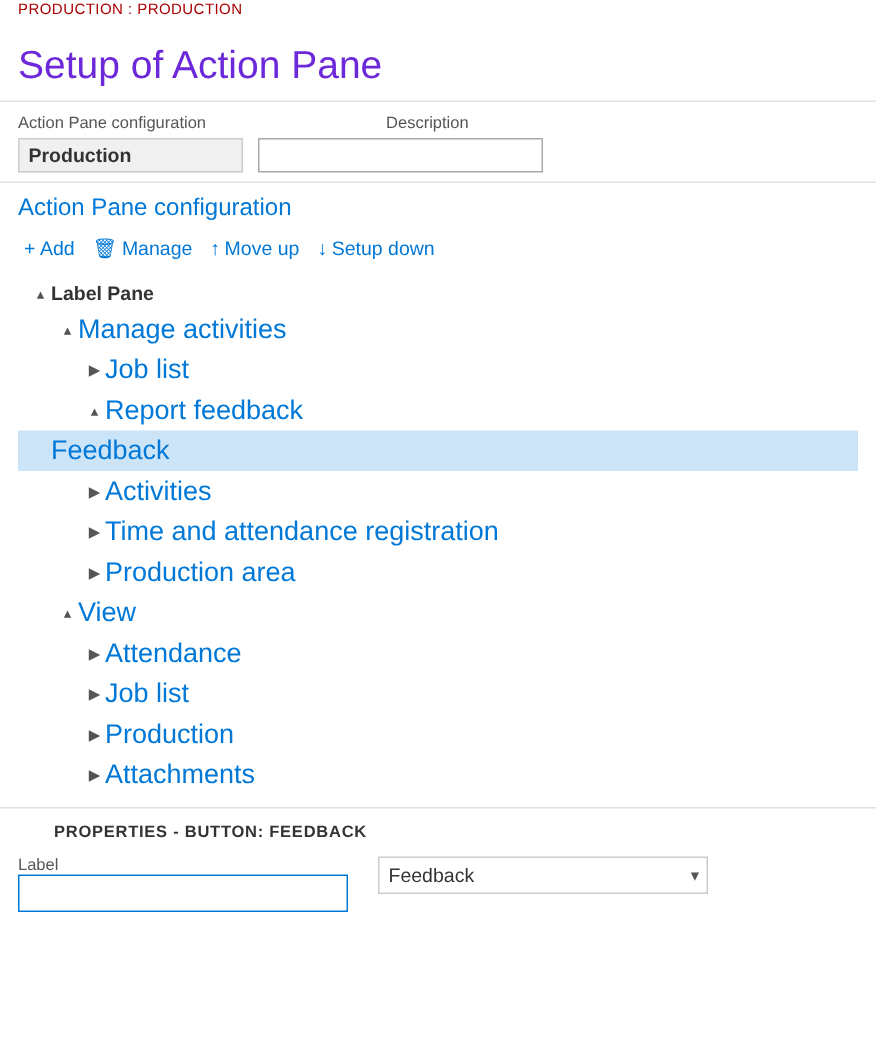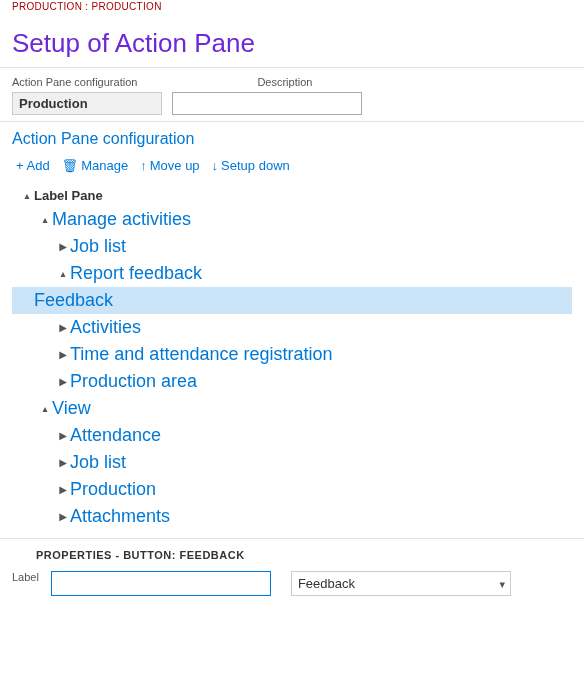--- a/index.html
+++ b/index.html
@@ -153,22 +153,22 @@
       margin-bottom: 10px;
       margin-left: 24px;
     }
     .properties-row {
       display: flex;
       gap: 20px;
       align-items: flex-start;
     }
     .prop-group {
       display: flex;
-      flex-direction: row;
-      gap: 12px;
+      flex-direction: column;
+      gap: 0;
     }
     .prop-label {
       font-size: 11px;
       color: #555;
     }
     .prop-input {
       width: 220px;
       padding: 4px 6px;
       border: 1px solid #0078d7;
       font-size: 13px;

